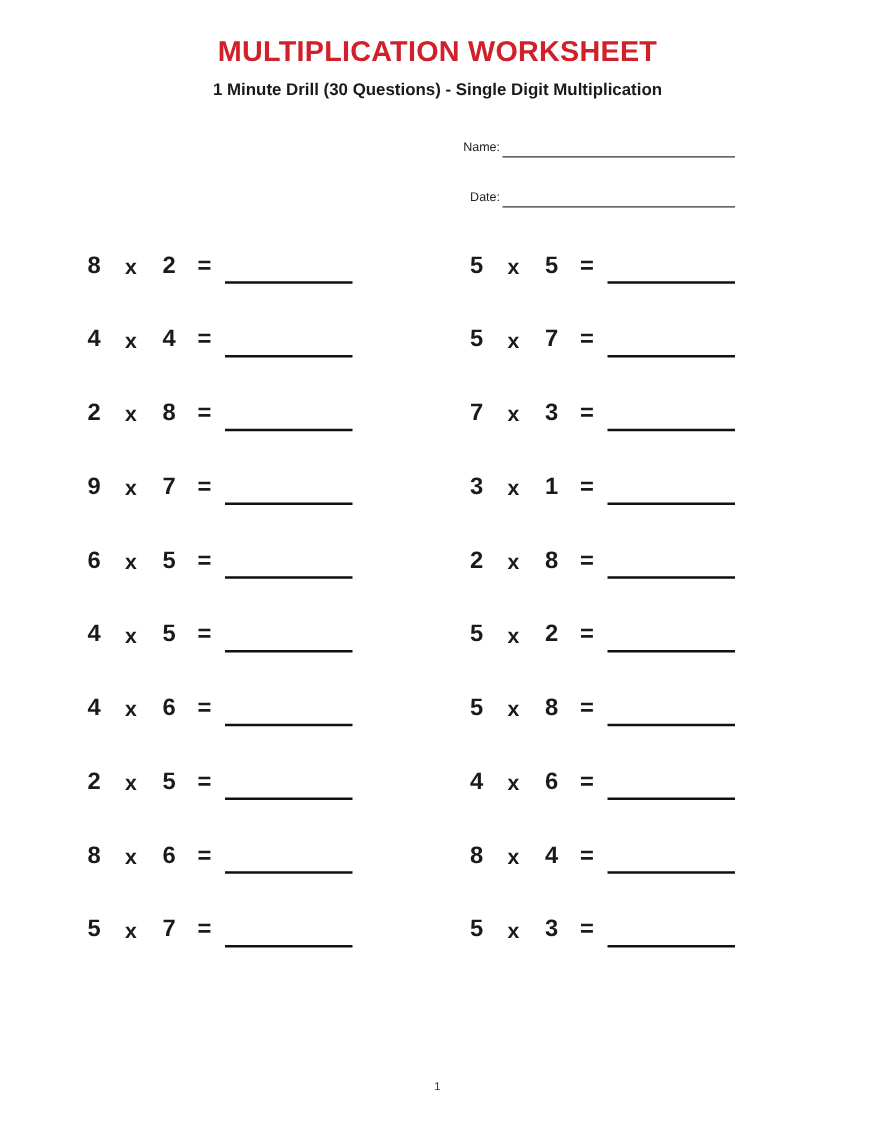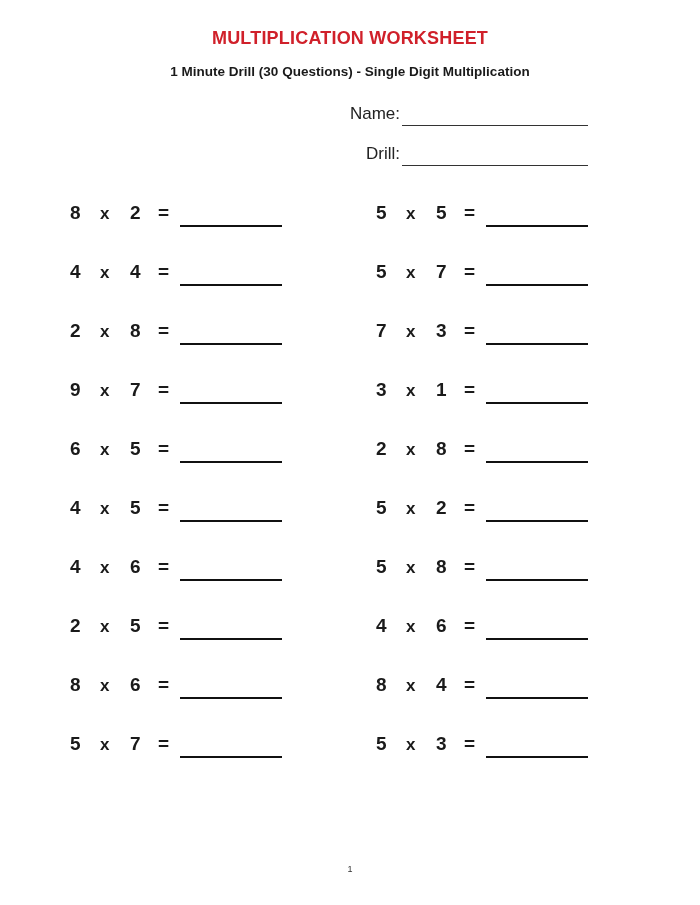--- a/index.html
+++ b/index.html
@@ -1,23 +1,23 @@
 <!DOCTYPE html>
 <html><head>
   <meta charset="utf-8">
   <style>
     html, body { margin: 0; padding: 0; background: #ffffff; }
     body { width: 700px; height: 905px; position: relative; overflow: hidden;
            font-family: "Liberation Sans", "DejaVu Sans", sans-serif; color: #1a1a1a; }
     .title { position: absolute; top: 28px; left: 0; width: 700px; text-align: center;
-             font-size: 18px; font-weight: bold; color: #d0202a; letter-spacing: 0.2px; }
+             font-size: 23px; font-weight: bold; color: #d0202a; letter-spacing: 0.2px; }
     .subtitle { position: absolute; top: 64px; left: 0; width: 700px; text-align: center;
                 font-size: 13.5px; font-weight: bold; color: #1a1a1a; }
     .field { position: absolute; left: 340px; width: 250px; height: 20px; }
-    .field .lbl { position: absolute; right: 190px; bottom: 2px; font-size: 17px; color: #222; }
+    .field .lbl { position: absolute; right: 190px; bottom: 2px; font-size: 10px; color: #222; }
     .field .line { position: absolute; left: 62px; right: 2px; bottom: 0; border-bottom: 1.5px solid #333; }
     .name-field { top: 106px; }
     .date-field { top: 146px; }
     .problem { position: absolute; height: 30px; width: 230px; font-size: 19px; font-weight: bold; color: #1a1a1a; }
     .problem span { position: absolute; top: 2px; }
     .problem .a { left: 0; }
     .problem .op { left: 30px; font-size: 17px; top: 4px; }
     .problem .b { left: 60px; }
     .problem .eq { left: 88px; }
     .problem .ans { position: absolute; left: 110px; width: 102px; top: 25px; border-bottom: 2.5px solid #111; }
@@ -30,21 +30,21 @@
 
 <div>
   <div class="title">MULTIPLICATION WORKSHEET</div>
   <div class="subtitle">1 Minute Drill (30 Questions) - Single Digit Multiplication</div>
 
   <div class="field name-field">
     <span class="lbl">Name:</span>
     <span class="line"></span>
   </div>
   <div class="field date-field">
-    <span class="lbl">Drill:</span>
+    <span class="lbl">Date:</span>
     <span class="line"></span>
   </div>
 
   <div id="problems">
       <div class="problem col-left" style="top: 200px;">
         <span class="a">8</span>
         <span class="op">x</span>
         <span class="b">2</span>
         <span class="eq">=</span>
         <span class="ans"></span>

